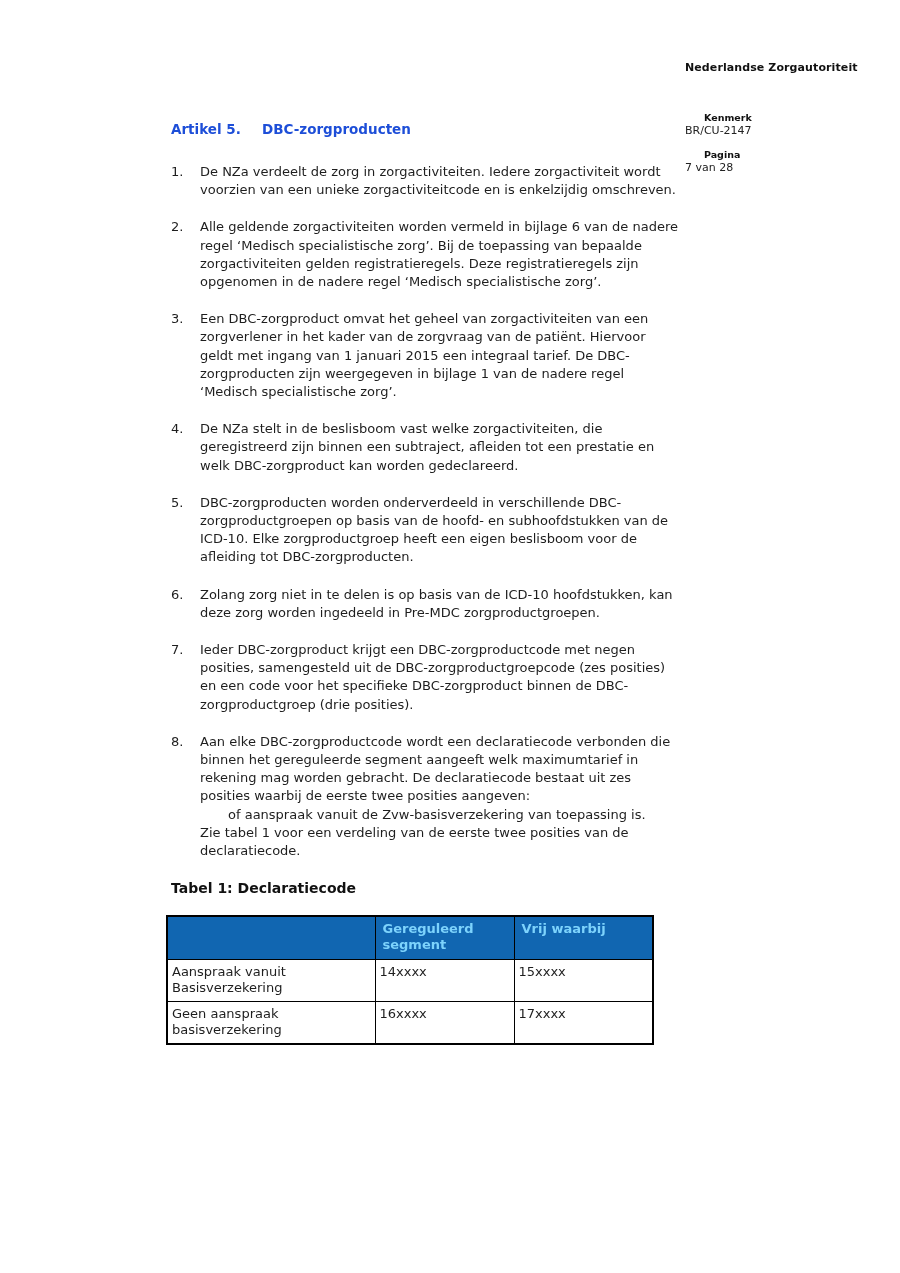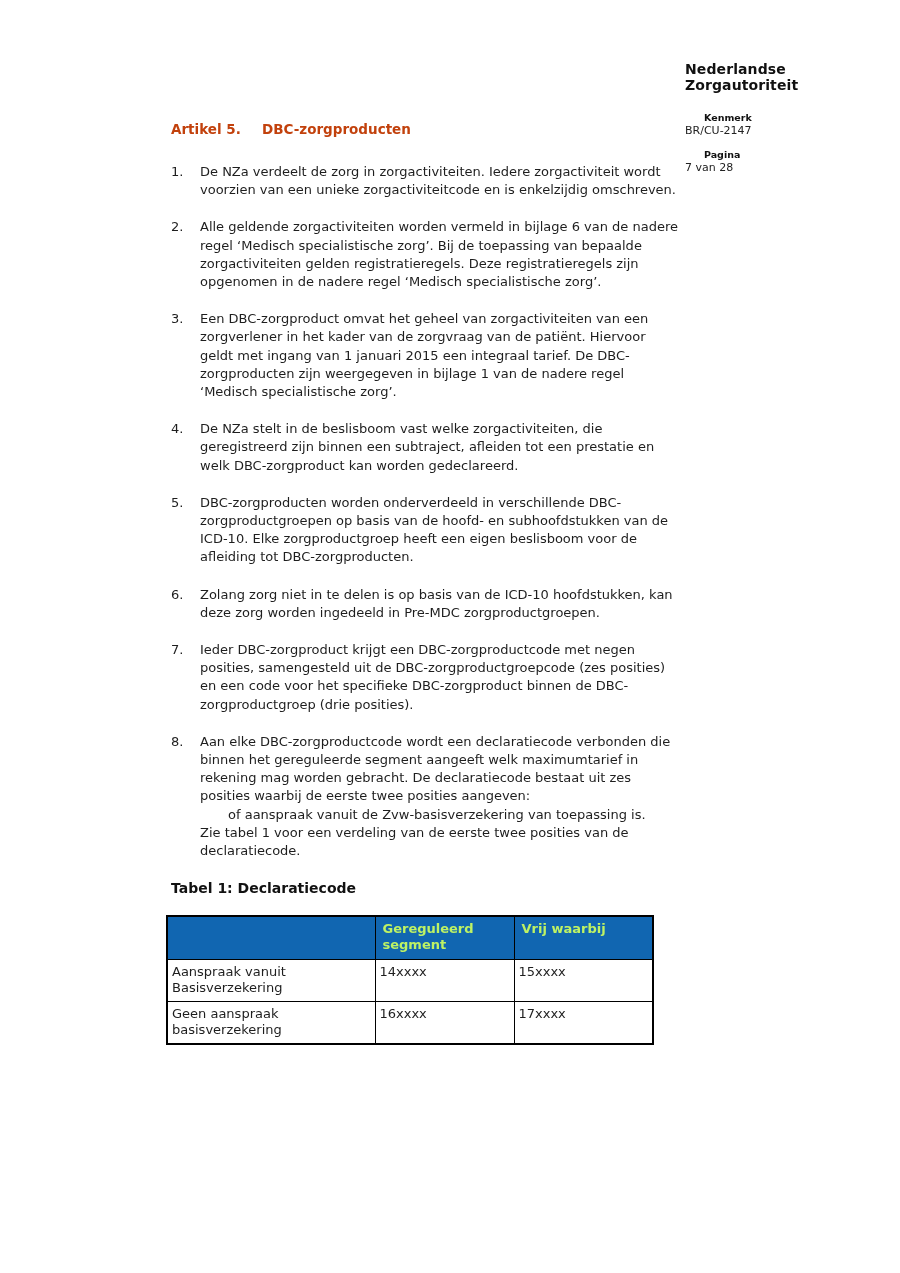--- a/index.html
+++ b/index.html
@@ -8,34 +8,34 @@
     position:relative;
     width:900px; height:1273px;
     background:#ffffff;
     font-family:"DejaVu Sans", sans-serif;
     color:#1e1e1e;
     overflow:hidden;
   }
   
   .org-name {
     position:absolute; left:685px; top:61px;
-    font-size:14px; font-weight:bold; color:#111;
+    font-size:11px; font-weight:bold; color:#111;
     letter-spacing:0.1px;
   }
   
   .meta { position:absolute; left:685px; top:112px; }
   .meta-label { font-size:9.5px; font-weight:bold; color:#111; margin-bottom:1px;padding-left:19px; }
   .meta-value { font-size:11px; color:#222; margin-bottom:12px; }
   
   .content {
     position:absolute; left:171px; top:120px; width:507px;
     font-size:13px; line-height:18.2px;
   }
   .article-heading {
-    display:flex; font-size:13.5px; font-weight:bold; color:#c2410c;
+    display:flex; font-size:13.5px; font-weight:bold; color:#1d4ed8;
     margin-bottom:25px; line-height:18px;
   }
   .article-heading .art-num { width:91px; flex:none; }
   .item { display:flex; margin-bottom:19px; }
   .item .num { width:29px; flex:none; }
   .item .itext { flex:1; }
   .sub-line { padding-left:28px; }
   .table-caption {
     font-weight:bold; font-size:14px; color:#111;
     margin-top:19px; margin-bottom:17px;
@@ -43,21 +43,21 @@
   .dtable {
     border-collapse:collapse; table-layout:fixed;
     width:486px; margin-left:-5px;
     border:2px solid #000;
   }
   .dtable col.c1 { width:208px; }
   .dtable col.c2 { width:139px; }
   .dtable col.c3 { width:139px; }
   .dtable th {
     background:var(--accent, #1166b1);
-    color:#bef264; font-weight:bold; text-align:left;
+    color:#7dd3fc; font-weight:bold; text-align:left;
     font-size:13px; line-height:16.5px;
     border:1px solid #000;
     padding:4px 8px 5px 7px;
     vertical-align:top; white-space:pre-line;
     height:40px;
   }
   .dtable td {
     border:1px solid #000;
     font-size:13px; line-height:16px;
     padding:4px 7px 5px 4px;

